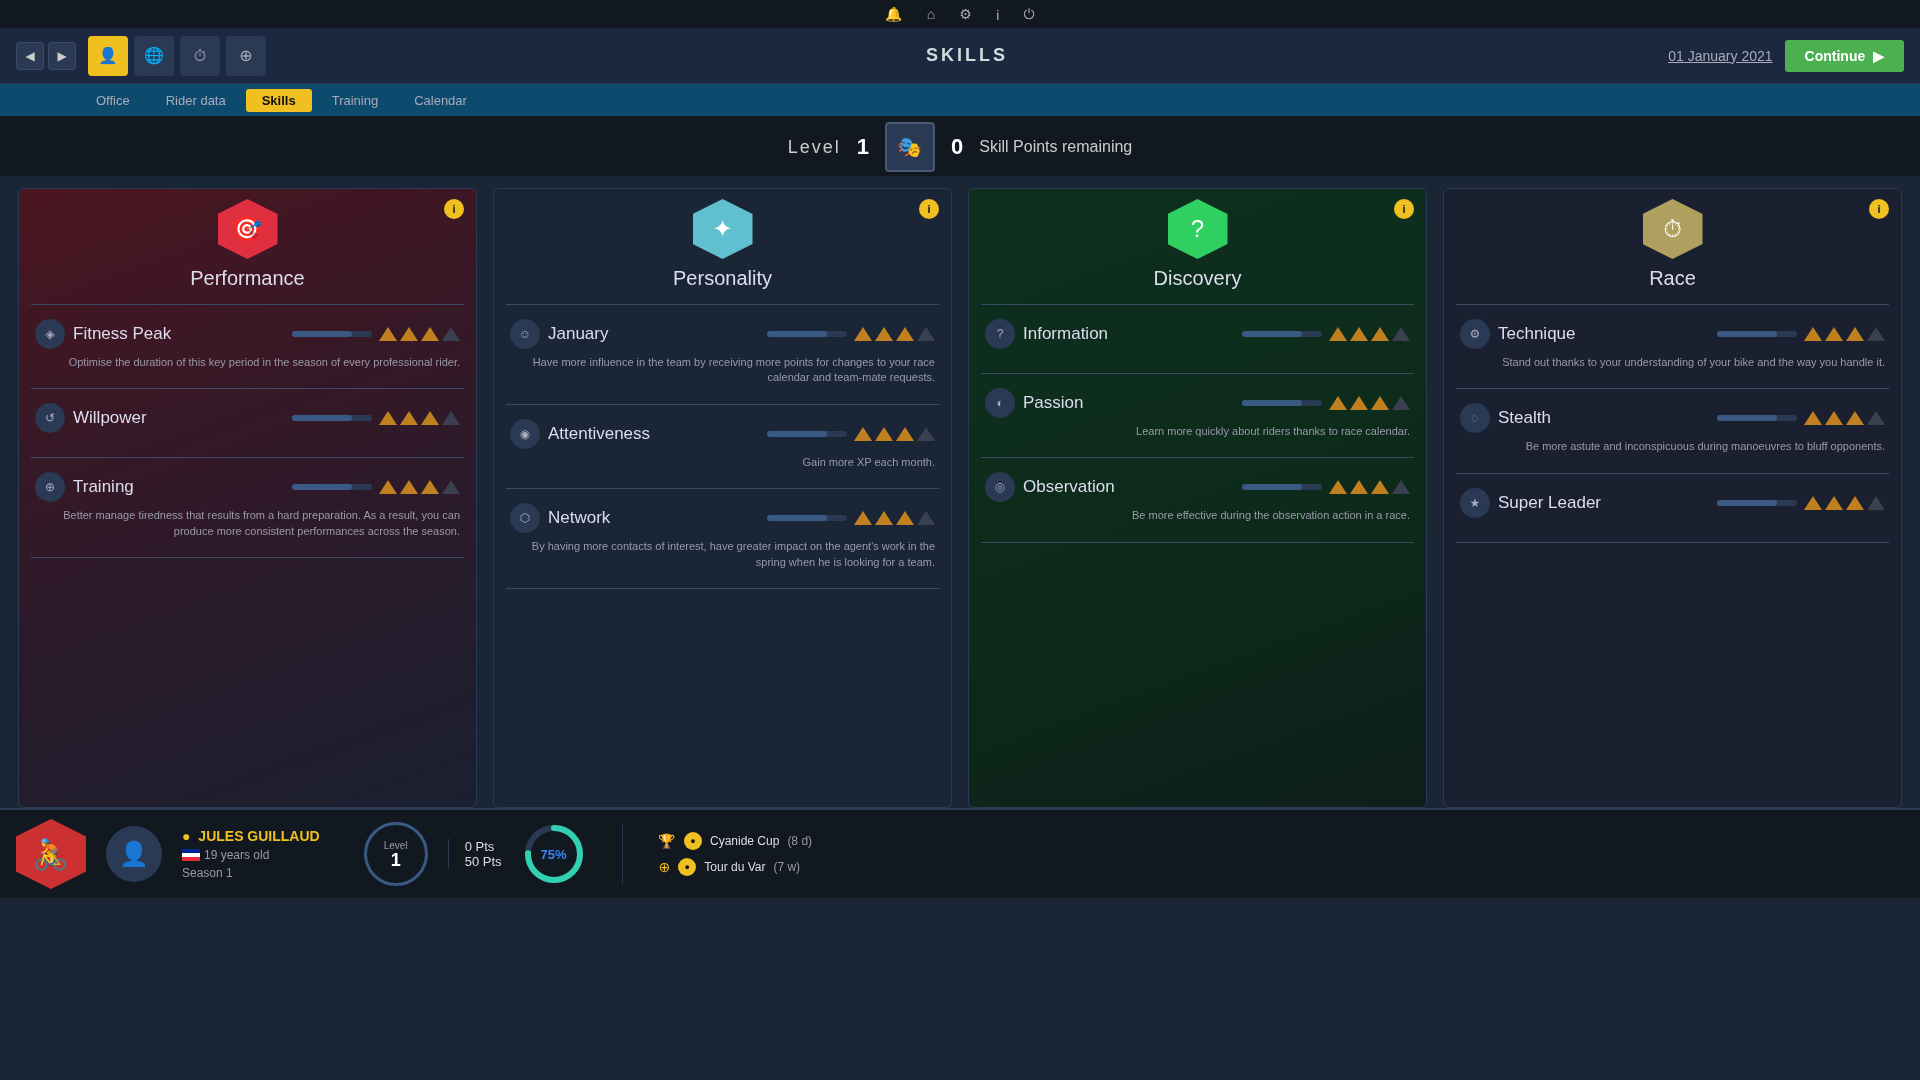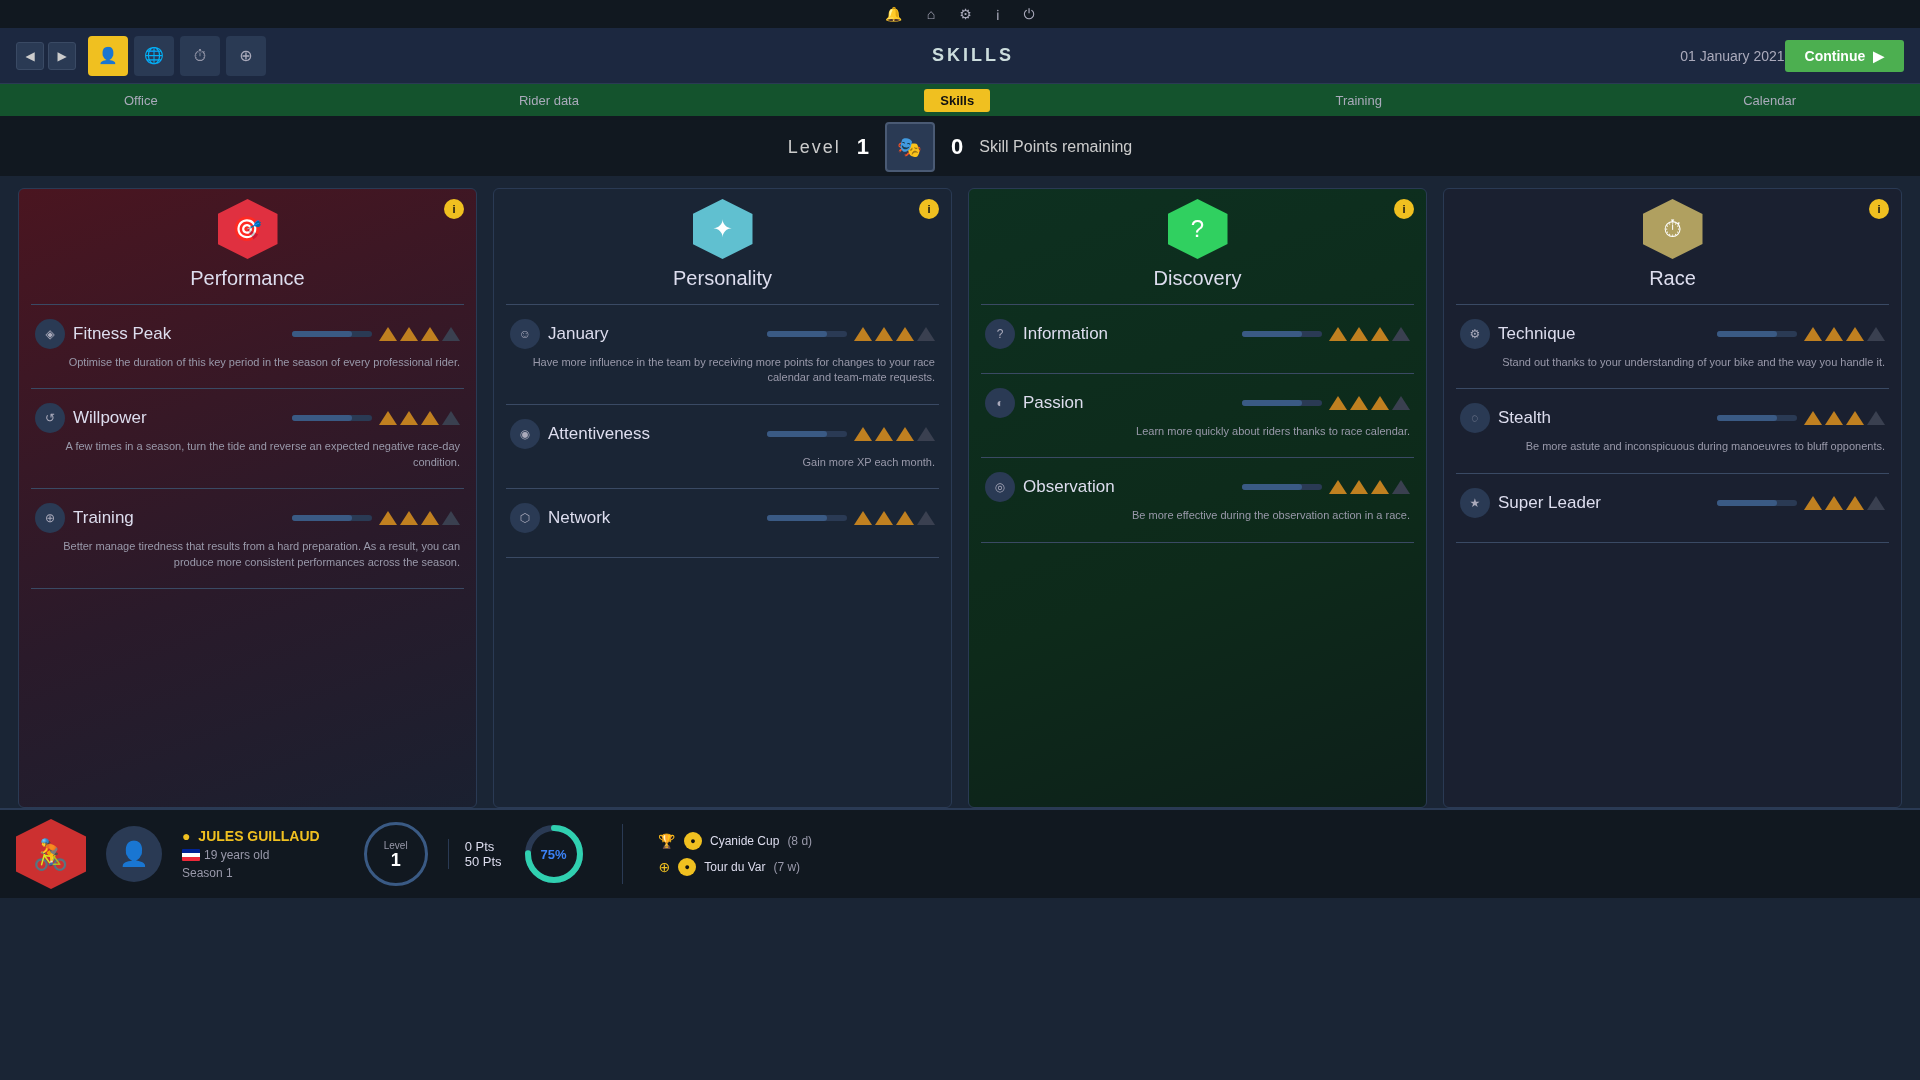--- a/index.html
+++ b/index.html
@@ -72,45 +72,46 @@
       flex: 1;
       text-align: center;
       font-size: 18px;
       font-weight: bold;
       letter-spacing: 3px;
       color: #cdd;
     }
     .nav-date {
       font-size: 14px;
       color: #aab;
+      margin-right: 12px;
+      text-decoration: underline;
     }
     .continue-btn {
       background: #4caf50;
       color: #fff;
       border: none;
       padding: 8px 20px;
       font-size: 14px;
       font-weight: bold;
       border-radius: 3px;
       cursor: pointer;
       display: flex;
       align-items: center;
       gap: 8px;
     }
 
     
     .sub-nav {
       height: 34px;
-      background: #14532d;
-      display: flex;
-      align-items: center;
-      padding: 0 108px;
+      background: #0c4a6e;
+      display: flex;
+      align-items: center;
+      padding: 0 80px;
       gap: 4px;
       border-bottom: 2px solid #111820;
-      justify-content: space-between;
     }
     .sub-nav-btn {
       padding: 4px 16px;
       background: transparent;
       border: none;
       color: #aab;
       font-size: 13px;
       cursor: pointer;
       border-radius: 3px;
     }
@@ -526,21 +527,20 @@
         <div class="skill-bars">
           <div class="skill-bar-track">
               <div class="skill-bar-fill" style="width:75%"></div>
             </div>
           <div class="skill-triangle"></div>
           <div class="skill-triangle"></div>
           <div class="skill-triangle"></div>
           <div class="skill-triangle empty"></div>
         </div>
       </div>
-      <div class="skill-desc">A few times in a season, turn the tide and reverse an expected negative race-day condition.</div>
     </div>
     <hr class="card-divider">
     <div class="skill-item">
       <div class="skill-header">
         <div class="skill-icon">⊕</div>
         <span class="skill-name">Training</span>
         <div class="skill-bars">
           <div class="skill-bar-track">
               <div class="skill-bar-fill" style="width:75%"></div>
             </div>
@@ -603,20 +603,21 @@
         <div class="skill-bars">
           <div class="skill-bar-track">
               <div class="skill-bar-fill" style="width:75%"></div>
             </div>
           <div class="skill-triangle"></div>
           <div class="skill-triangle"></div>
           <div class="skill-triangle"></div>
           <div class="skill-triangle empty"></div>
         </div>
       </div>
+      <div class="skill-desc">By having more contacts of interest, have greater impact on the agent's work in the spring when he is looking for a team.</div>
     </div>
     <hr class="card-divider">
   </div>
 
   <div class="skill-card card-discovery">
     <div class="card-header">
       <div class="card-hex hex-green">?</div>
       <div class="card-title">Discovery</div>
       <div class="info-btn">i</div>
     </div>

